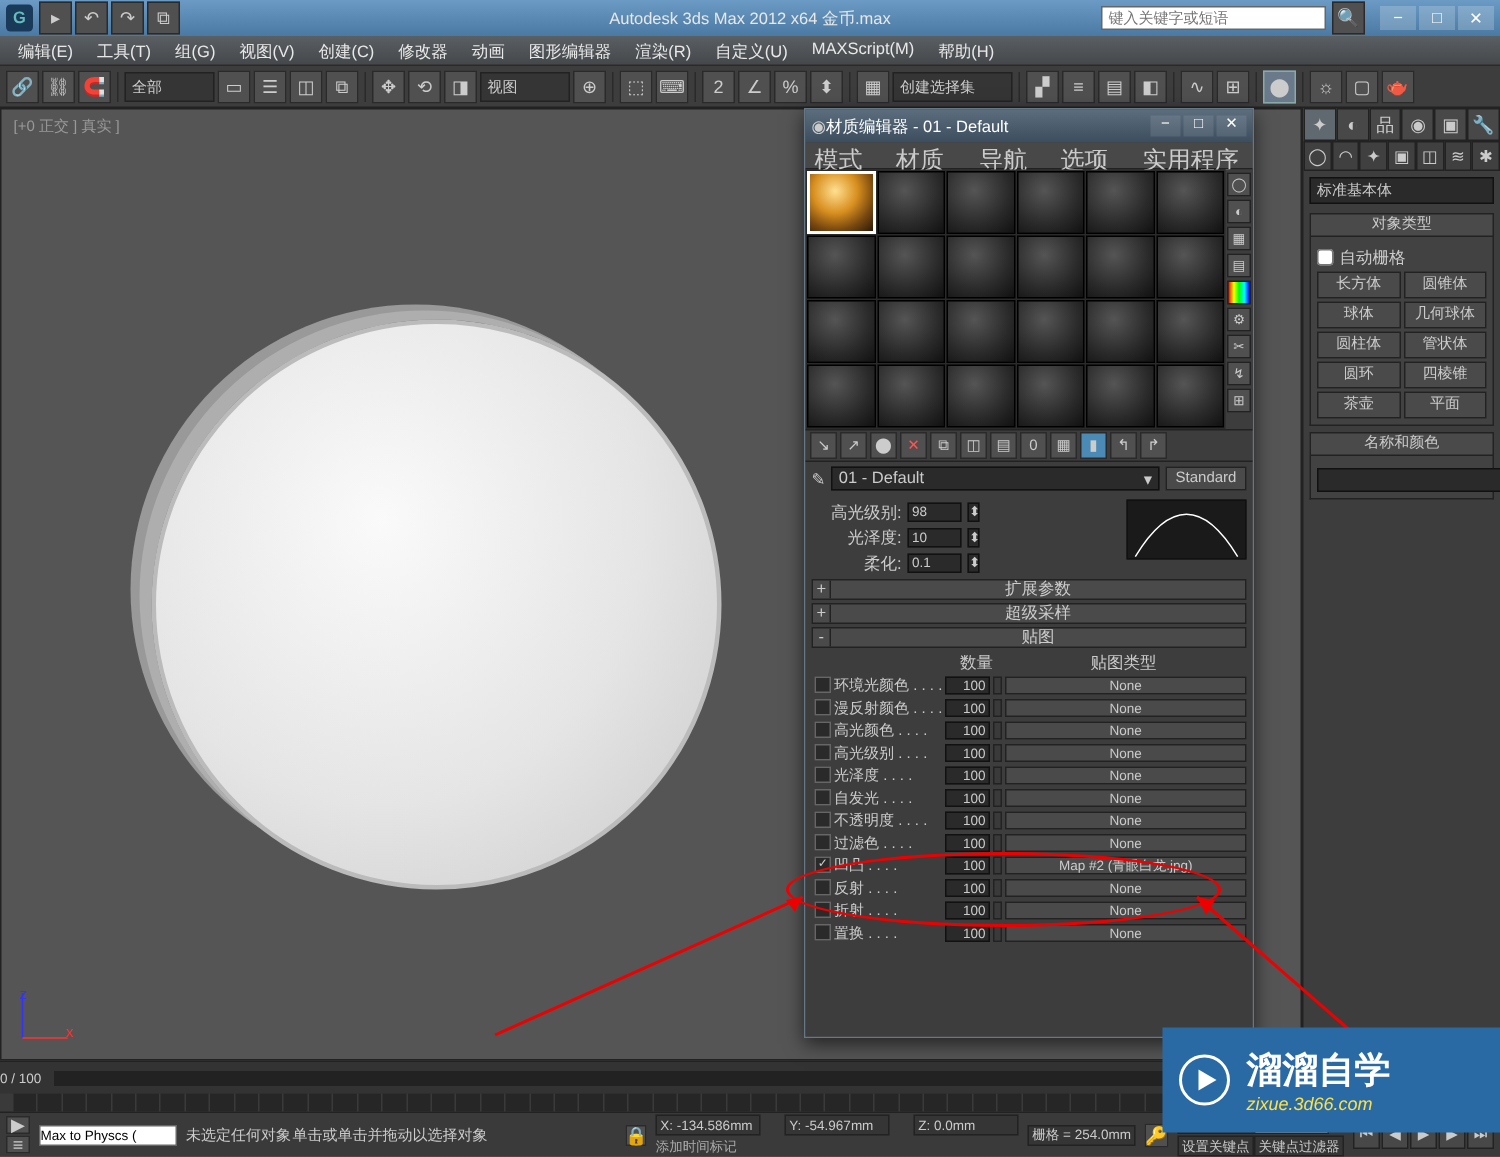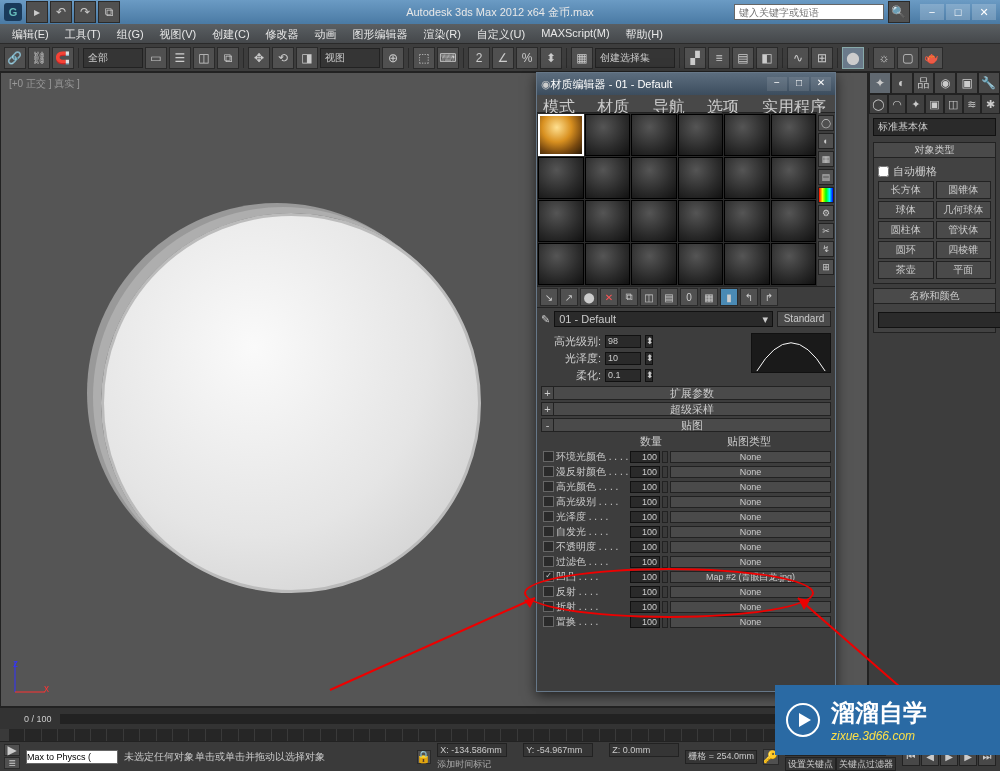--- a/index.html
+++ b/index.html
@@ -457,21 +457,21 @@
     <path d="M10 100 L 215 8" stroke="#e00" stroke-width="2" fill="none"></path>
     <polygon points="215,8 204,10 210,18" fill="#e00"></polygon>
   </svg>
 <svg class="annot-arrow" style="left:790px; top:592px; width:120px; height:100px;">
     <path d="M110 95 L 8 6" stroke="#e00" stroke-width="2" fill="none"></path>
     <polygon points="8,6 20,8 14,18" fill="#e00"></polygon>
   </svg>
 
 <div class="timeline">
   <div class="tracks">
-    <span style="color:#ccc;font-size:9px;margin-left:24px;">0 / 100</span>
+    <span style="color:#ccc;font-size:9px;">0 / 100</span>
     <div class="slider"></div>
   </div>
   <div style="height:12px;background:#262626;margin:0 8px;position:relative;">
     <div style="position:absolute;inset:0;display:flex;">
       <div style="flex:1;border-left:1px solid #3a3a3a;"></div>
         <div style="flex:1;border-left:1px solid #3a3a3a;"></div>
         <div style="flex:1;border-left:1px solid #3a3a3a;"></div>
         <div style="flex:1;border-left:1px solid #3a3a3a;"></div>
         <div style="flex:1;border-left:1px solid #3a3a3a;"></div>
         <div style="flex:1;border-left:1px solid #3a3a3a;"></div>

